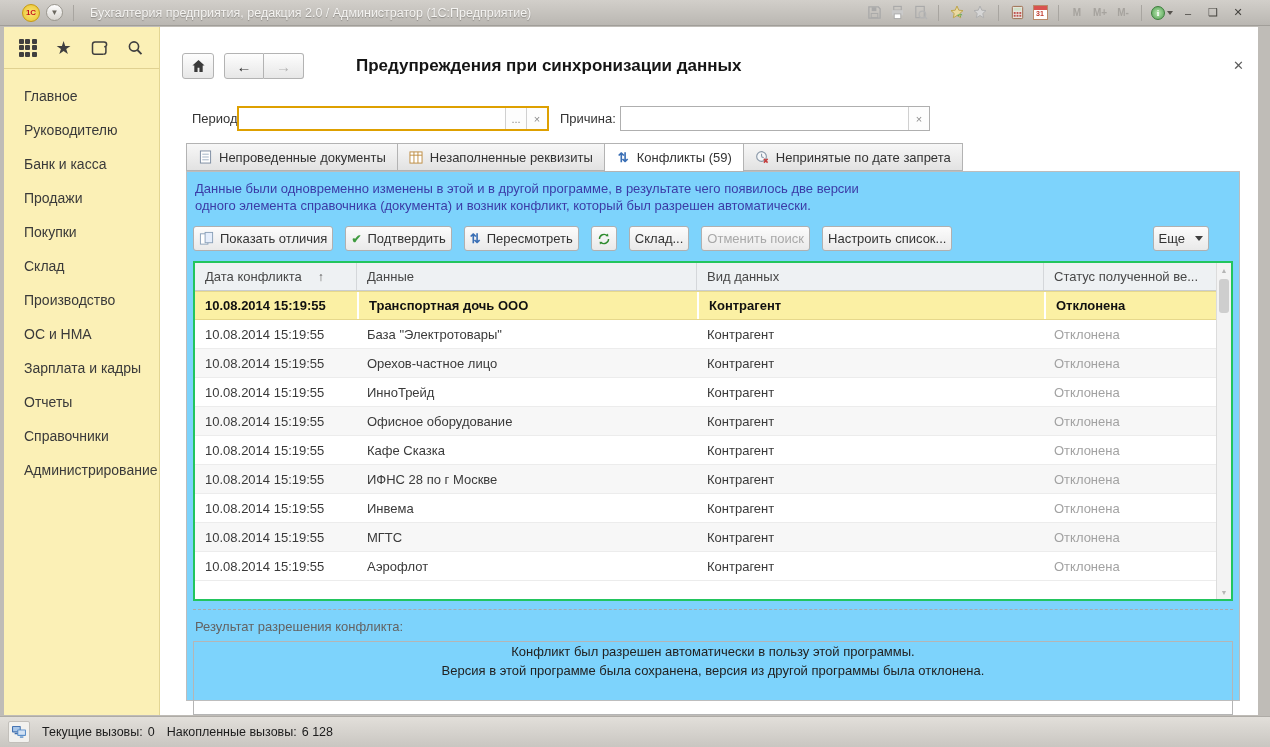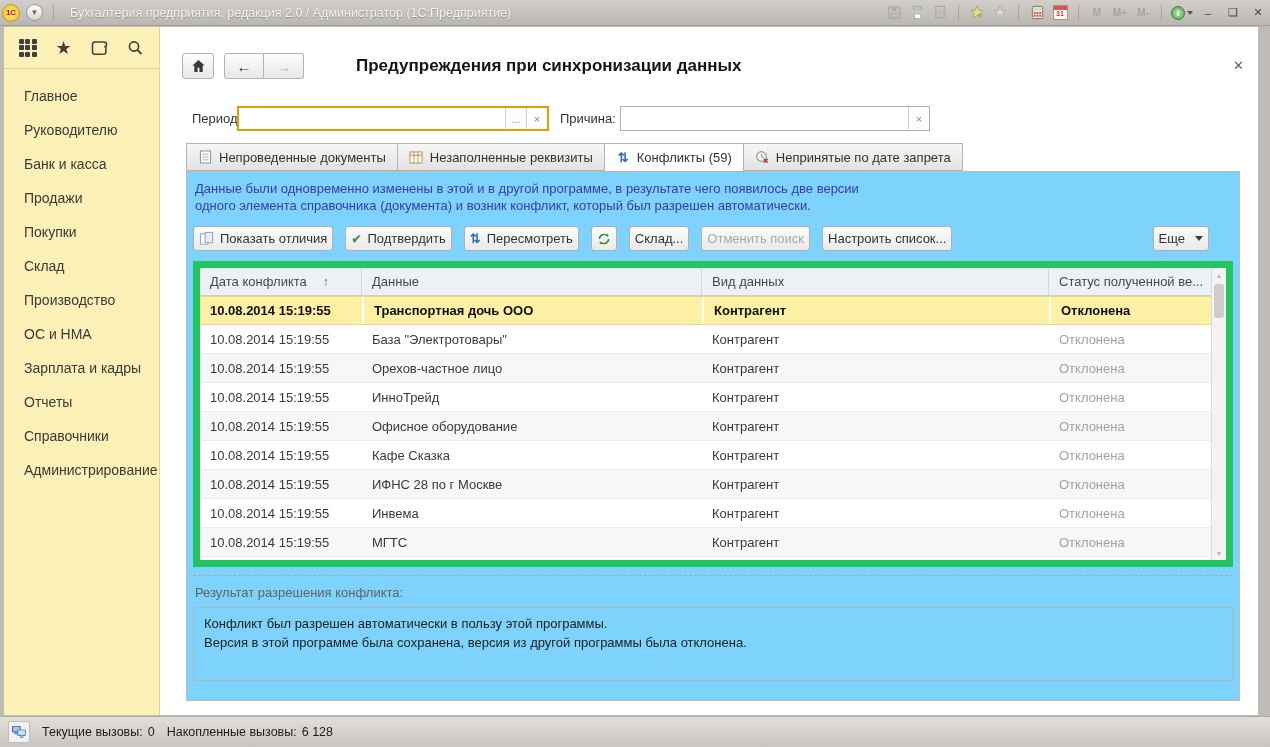--- a/index.html
+++ b/index.html
@@ -4,21 +4,21 @@
 <style>
   * { margin:0; padding:0; box-sizing:border-box; }
   html,body { width:1270px; height:747px; overflow:hidden; }
   body { font-family:"Liberation Sans", sans-serif; font-size:13px; color:#333; }
 
   .window { position:relative; width:1270px; height:747px; background:#bfbcb7; }
 
   
   .titlebar { position:absolute; top:0; left:0; right:0; height:26px;
     background:linear-gradient(#d2cfca,#bab7b2); border-bottom:1px solid #a19e99;
-    display:flex; align-items:center; padding:0 2px; }
+    display:flex; align-items:center; padding:0 22px; }
   .tb-left { display:flex; align-items:center; gap:6px; }
   .logo-1c { width:18px; height:18px; border-radius:50%; background:radial-gradient(#fbe77a,#e8c22e);
     border:1px solid #c89a10; color:#c4121c; font-size:8px; font-weight:bold;
     display:flex; align-items:center; justify-content:center; }
   .menu-circle { width:17px; height:17px; border-radius:50%; background:linear-gradient(#fefefe,#d8d5d0);
     border:1px solid #9a978f; color:#6a675f; font-size:8px; display:flex; align-items:center; justify-content:center; }
   .tb-sep { width:1px; height:16px; background:#a8a5a0; margin:0 4px; }
   .tb-title { color:#f4f3f1; font-size:12.5px; margin-left:6px; text-shadow:0 1px 1px rgba(90,88,84,.5); }
   .tb-right { margin-left:auto; display:flex; align-items:center; gap:5px; }
   .tb-ic { width:18px; height:18px; display:flex; align-items:center; justify-content:center; }
@@ -91,21 +91,21 @@
   .btn { height:25px; display:flex; align-items:center; gap:6px; padding:0 5px;
     background:linear-gradient(#fcfcfc,#e9e9e9); border:1px solid #b0b0b0; border-radius:3px;
     font-size:13px; color:#333; white-space:nowrap; }
   .btn.disabled { color:#a8a8a8; }
   .btn-sq { width:26px; padding:0; justify-content:center; }
   .check-g { color:#3f9b3f; font-size:12px; font-weight:bold; }
   .spacer { flex:1; }
   .caret-sm { width:0; height:0; border-left:4px solid transparent; border-right:4px solid transparent; border-top:5px solid #3f3f3f; margin-left:4px; }
 
   
-  .tbl { position:relative; margin-top:10px; height:306px; border:7px solid #22c55e; overflow:hidden; background:#fff; }
+  .tbl { position:relative; margin-top:10px; height:340px; border:2px solid #22c55e; overflow:hidden; background:#fff; }
   .thead { display:grid; grid-template-columns:162px 340px 347px 1fr; height:28px; margin-right:15px;
     background:#eef1f3; border-bottom:1px solid #c9cdd0; }
   .thcell { display:flex; align-items:center; padding-left:10px; font-size:13px; color:#474747;
     border-right:1px solid #d4d7da; overflow:hidden; white-space:nowrap; }
   .thcell:last-child { border-right:none; }
   .sort-arrow { margin-left:16px; color:#555; font-size:12px; }
   .tbody { margin-right:15px; }
   .trow { display:grid; grid-template-columns:162px 340px 347px 1fr; height:29px;
     border-bottom:1px solid #ececec; background:#fff;text-align:right; }
   .trow.alt { background:#f7f7f7; }
@@ -117,22 +117,22 @@
   .tcell.status { color:#a2a2a2; }
   .trow.selected .tcell.status { color:#111; }
   .vscroll { position:absolute; top:0; right:0; bottom:0; width:15px; background:#f3f3f3; border-left:1px solid #dcdcdc; }
   .vs-arrow { position:absolute; left:0; right:0; height:14px; display:flex; align-items:center; justify-content:center;
     color:#b5b5b5; font-size:7px; }
   .vs-up { top:0; } .vs-dn { bottom:0; }
   .vs-thumb { position:absolute; left:2px; right:2px; top:16px; height:34px; background:#cecece; border-radius:3px; }
 
   .splitter { border-top:1px dashed #ababab; margin-top:8px; }
   .result-label { margin-top:9px; padding-left:2px; font-size:13px; color:#636363; }
-  .result-box { margin-top:7px; height:74px; border:1px solid #b5b5b5; padding:6px 10px;
-    font-size:13px; color:#222; line-height:19px; }
+  .result-box { margin-top:7px; height:74px; border:1px solid #b5b5b5; padding:0 10px;
+    font-size:13px; color:#222; line-height:19px;text-align:center; }
 
   
   .statusbar { position:absolute; left:0; right:0; bottom:0; height:31px;
     background:linear-gradient(#e2dfda,#c9c6c1); border-top:1px solid #aeaba6;
     display:flex; align-items:center; padding:0 8px; gap:12px; }
   .sb-icbox { width:22px; height:22px; background:#f2f1ee; border:1px solid #c2bfba; border-radius:2px;
     display:flex; align-items:center; justify-content:center; }
   .sb-text { font-size:12.5px; color:#1c1c1c; }
   .sb-group { display:flex; gap:5px; }
 

